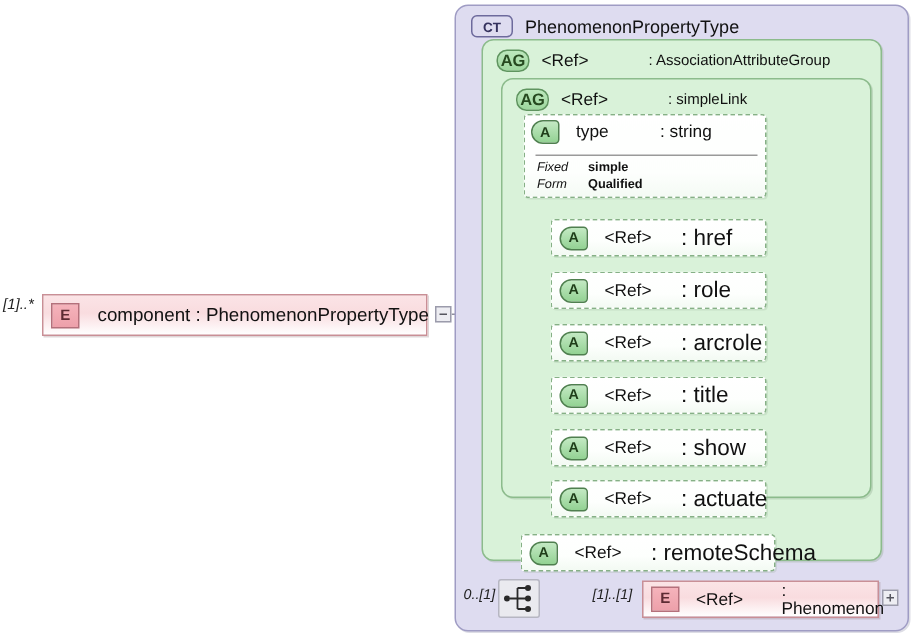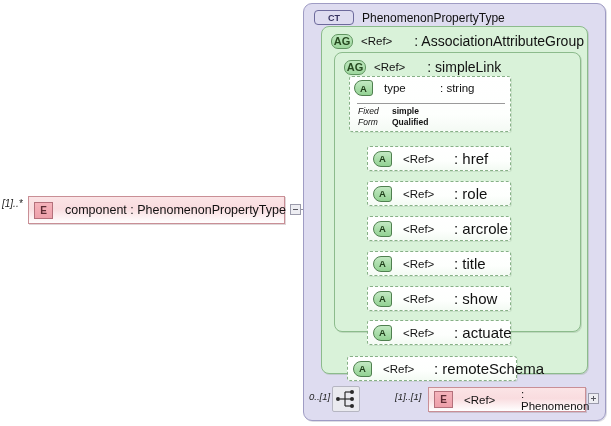--- a/index.html
+++ b/index.html
@@ -77,21 +77,21 @@
     border: 1px solid #9f9cc4;
     border-radius: 9px;
     box-shadow: 1px 1px 0 rgba(120,118,150,.25);
   }
   #ct-head {
     position: absolute;
     left: 10px; top: 6px;
     display: flex; align-items: center;
   }
   .badge-ct {
-    width: 40px; height: 15px;
+    width: 28px; height: 15px;
     background: #dedcf0;
     border: 1px solid #6d6a9c;
     border-radius: 4px;
     color: #35325e;
     font-size: 9px; font-weight: bold;
     display: flex; align-items: center; justify-content: center;
     flex: none;
   }
   #ct-head .lbl {
     margin-left: 8px; font-size: 12px; color: #111;
@@ -116,21 +116,21 @@
     width: 22px; height: 15px;
     background: linear-gradient(to bottom,#bde8bd,#9ed79e);
     border: 1px solid #5f945f;
     border-radius: 7px;
     color: #26491f;
     font-size: 11px; font-weight: bold;
     display: flex; align-items: center; justify-content: center;
     flex: none;
   }
   .ag-head .ref { margin-left: 8px; font-size: 11.5px; color: #111; }
-  .ag-head .typ { margin-left: 22px; font-size: 14px; color: #111; white-space: nowrap; }
+  .ag-head .typ { margin-left: 40px; font-size: 10px; color: #111; white-space: nowrap; }
 
   
   .attr-row {
     position: absolute;
     height: 25px;
     background: linear-gradient(to bottom,#ffffff 0%,#fdfffd 60%,#f3faf3 100%);
     border: 1px dashed #86b086;
     border-radius: 3px;
     display: flex; align-items: center;
     padding-left: 5px;

